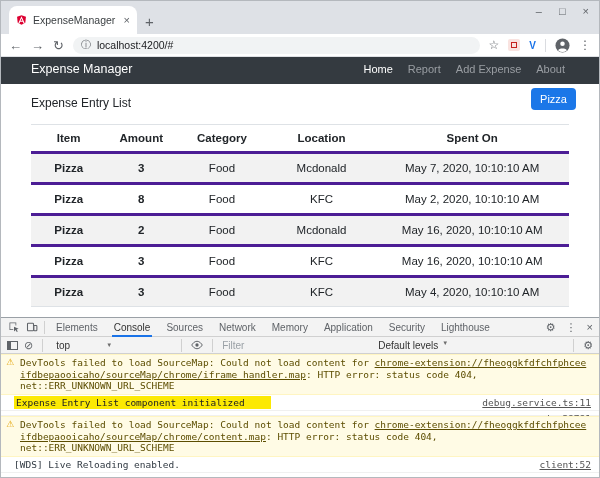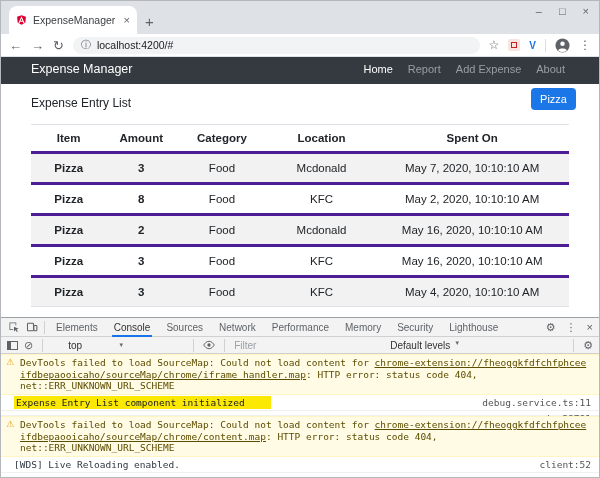--- a/index.html
+++ b/index.html
@@ -55,35 +55,35 @@
   .dt-icon svg { display:block; }
   .dt-iconsep { width:1px; height:13px; background:#d0d0d0; margin:0 3px; }
   .dt-tab { font-size:10px; color:#5f6368; padding:0 8px; height:19px; display:flex; align-items:center; position:relative; white-space:nowrap; }
   .dt-tab.active { color:#333; }
   .dt-tab.active::after { content:""; position:absolute; left:6px; right:6px; bottom:0; height:2px; background:#1a73e8; }
   .dt-right { margin-left:auto; display:flex; align-items:center; gap:10px; color:#5f6368; font-size:11px; }
   .dt-toolbar { height:17px; background:#f3f3f3; border-bottom:1px solid #d0d0d0; display:flex; align-items:center; padding:0 6px; gap:6px; font-size:10px; color:#333; }
   .sb-toggle { width:11px; height:9px; border:1px solid #5f6368; position:relative; }
   .sb-toggle::before { content:""; position:absolute; left:0; top:0; bottom:0; width:3px; background:#5f6368; }
   .clear-ico { font-size:11px; color:#5f6368; }
-  .ctx-select { display:flex; align-items:center; gap:36px; padding:0 4px; min-width:120px;margin-left:12px; }
+  .ctx-select { display:flex; align-items:center; gap:36px; padding:0 4px; min-width:120px; }
   .dd-arrow { font-size:6px; color:#6e6e6e; }
   .eye svg { display:block; }
   .filter-input { border:none; background:transparent; outline:none; font-size:10px; color:#333; width:150px; font-family:"Liberation Sans",sans-serif; }
   .filter-input::placeholder { color:#9aa0a6; }
   .levels { display:flex; align-items:flex-start; gap:4px; color:#333; }
   .dt-toolbar .right { margin-left:auto; display:flex; align-items:center; gap:6px; }
 
   
   .console { flex:1; background:#fff; font-family:"DejaVu Sans Mono", monospace; font-size:9.5px; overflow:hidden; }
   .c-row { position:relative; padding:2px 95px 2px 13px; border-bottom:1px solid #f0f0f0; color:#303942; line-height:11.5px; }
   .c-row.warn { background:#fffbe5; border-top:1px solid #fff5c2; border-bottom:1px solid #fff5c2; padding-left:19px; padding-right:8px; color:#5c4d00; }
   .warn-ico { position:absolute; left:5px; top:2px; font-size:9px; color:#e2a100; font-family:"DejaVu Sans",sans-serif; }
   .c-link { color:#5c4d00; text-decoration:underline; cursor:pointer; word-break:break-all; }
-  .c-src { position:absolute; right:8px; top:2px; color:#545454; cursor:pointer;margin-left:48px; }
+  .c-src { position:absolute; right:8px; top:2px; color:#545454; text-decoration:underline; cursor:pointer;margin-left:48px; }
   .hl { background:#fce903; padding:1px 26px 1px 2px; color:#202124; }
   .c-prompt { border-bottom:none; color:#2e6de5; font-weight:bold; padding-left:7px; }
 </style>
 </head>
 <body>
 
 <div class="window">
 
   <div class="tabstrip">
     <div class="tab">
@@ -200,22 +200,22 @@
         <svg width="12" height="12" viewBox="0 0 16 16" fill="none" stroke="#5f6368" stroke-width="1.4">
             <rect x="2" y="3" width="8" height="10" rx="1"></rect>
             <rect x="10.5" y="6" width="4" height="7" rx="1" fill="#f3f3f3"></rect>
           </svg>
       </span>
       <span class="dt-iconsep"></span>
       <span class="dt-tab">Elements</span>
       <span class="dt-tab active">Console</span>
       <span class="dt-tab">Sources</span>
       <span class="dt-tab">Network</span>
-      <span class="dt-tab">Performance</span>
       <span class="dt-tab">Memory</span>
+      <span class="dt-tab">Application</span>
       <span class="dt-tab">Security</span>
       <span class="dt-tab">Lighthouse</span>
       <div class="dt-right">
         <span>⚙</span>
         <span>⋮</span>
         <span>×</span>
       </div>
     </div>
 
     <div class="dt-toolbar">

